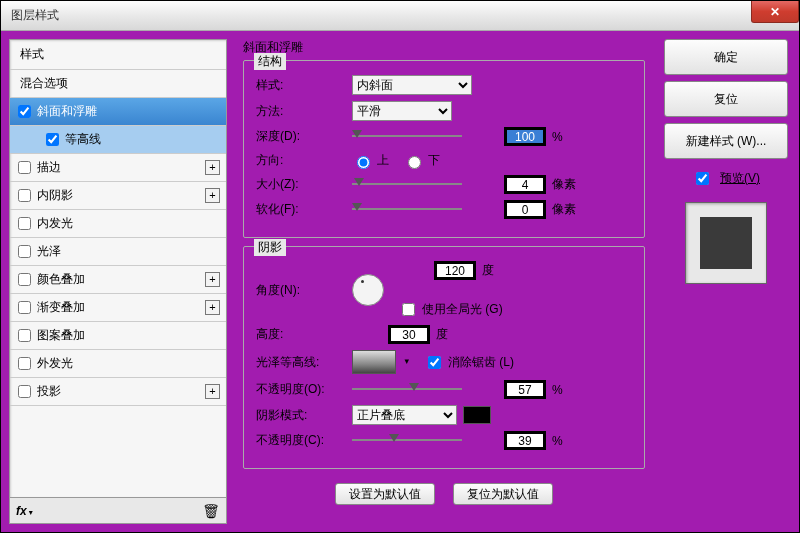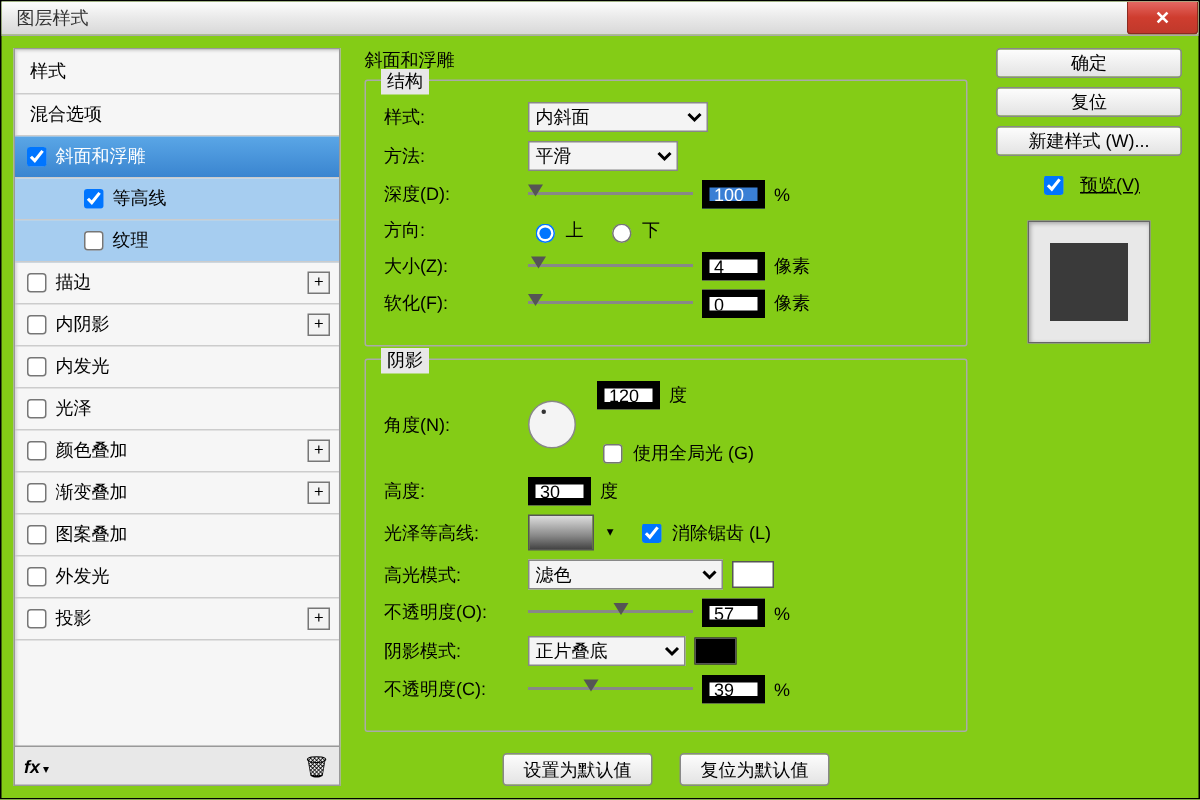--- a/index.html
+++ b/index.html
@@ -1,59 +1,59 @@
 <!DOCTYPE html>
 <html><head>
 <meta charset="utf-8">
 <style>
 * { box-sizing: border-box; font-family: "Microsoft YaHei", sans-serif; font-size: 12px; }
 body { margin: 0; background: #fff; }
-.window { width: 800px; height: 533px; border: 1px solid #000; background: #84cc16; display: flex; flex-direction: column; }
+.window { width: 800px; height: 533px; border: 1px solid #000; background: #a21caf; display: flex; flex-direction: column; }
 .titlebar { height: 30px; background: linear-gradient(to bottom, #fdfdfd 0%, #e9e9e9 50%, #d8d8d8 100%); display: flex; align-items: center; padding-left: 10px; border-bottom: 1px solid #aaa; position: relative; }
 .titlebar-text { color: #333; }
 .close-btn { position: absolute; right: 0; top: 0; width: 48px; height: 22px; background: linear-gradient(to bottom, #e46964 0%, #cf3d2f 50%, #c0392b 100%); color: #fff; font-weight: bold; display: flex; align-items: center; justify-content: center; border: 1px solid #8b2a20; border-top: none; border-bottom-left-radius: 3px; border-bottom-right-radius: 3px; cursor: pointer; }
 .body { flex: 1; display: flex; padding: 8px; gap: 8px; }
 .left-panel { width: 218px; display: flex; flex-direction: column; }
 .left-list { flex: 1; background: #f6f6f6; border: 1px solid #999; box-shadow: inset 1px 1px 2px rgba(0,0,0,0.15); }
 .list-header { padding: 6px 10px; border-bottom: 1px solid #ccc; }
 .list-subheader { padding: 5px 10px; border-bottom: 1px solid #ccc; }
 .list-row { display: flex; align-items: center; padding: 5px 6px; border-bottom: 1px solid #ccc; position: relative; }
-.list-row.indent { padding-left: 44px; }
+.list-row.indent { padding-left: 34px; }
 .list-row input[type=checkbox] { margin: 0 6px 0 2px; }
 .list-row.selected { background: linear-gradient(to bottom, #5aa6e6, #3a85d0); color: #fff; }
 .list-row.subselected { background: #a6cdf0; }
 .list-row .plus { position: absolute; right: 6px; width: 15px; height: 15px; border: 1px solid #777; background: #f3f3f3; text-align: center; line-height: 13px; font-size: 11px; cursor: pointer; }
 .left-footer { height: 26px; border: 1px solid #999; border-top: none; background: #e8e8e8; display: flex; align-items: center; padding: 0 6px; justify-content: space-between; }
 .fx-icon { font-style: italic; font-weight: bold; font-size: 12px; position: relative; }
 .fx-icon::after { content: "▾"; font-size: 8px; margin-left: 2px; font-style: normal; font-weight: normal; }
 .trash-icon { font-size: 14px; cursor: pointer; }
 .center-panel { flex: 1; padding: 0 8px; display: flex; flex-direction: column; }
 .group { border: 1px solid #aaa; border-radius: 2px; margin-bottom: 8px; padding: 8px 12px 12px 12px; position: relative; }
 .subgroup-title { position: absolute; top: -8px; left: 10px; background: #e8e8e8; padding: 0 4px; font-family: Liberation Mono, monospace; }
 .form-row { display: flex; align-items: center; margin: 6px 0; gap: 6px; }
 .form-label { width: 90px; text-align: left; }
 select { height: 20px; border: 1px solid #888; background: #f4f4f4; font-size: 12px; }
 .slider { height: 14px; position: relative; background: linear-gradient(to bottom, transparent 5px, #888 5px, #888 7px, transparent 7px); }
 .slider::before { content: ""; position: absolute; width: 0; height: 0; border-left: 5px solid transparent; border-right: 5px solid transparent; border-top: 8px solid #555; top: 0; }
 .slider.s0::before { left: 0; }
 .slider.s57::before { left: 52%; }
 .slider.s39::before { left: 34%; }
 .slider.slow::before { left: 2%; }
-input[type=text].num { width: 42px; height: 19px; border: 5px solid #000000; text-align: left; padding: 0 3px; background: #fff; }
+input[type=text].num { width: 42px; height: 19px; border: 3px solid #000000; text-align: center; padding: 0 3px; background: #fff; margin-left: 36px; }
 input[type=text].num.sel { background: #3a7fd5; color: #fff; }
 .radio-group { display: flex; gap: 14px; align-items: center; }
 .angle-widget { width: 32px; height: 32px; border: 1px solid #888; border-radius: 50%; background: #f4f4f4; position: relative; margin-right: 8px; }
 .angle-widget::before { content: ""; position: absolute; width: 3px; height: 3px; background: #333; border-radius: 50%; top: 5px; left: 8px; }
 .contour-swatch { width: 44px; height: 24px; border: 1px solid #555; background: linear-gradient(to top, #444 0%, #888 40%, #ddd 100%); display: inline-block; cursor: pointer; position: relative; }
 .contour-swatch::after { content: "▾"; position: absolute; right: -14px; top: 5px; font-size: 9px; }
 .color-swatch { width: 28px; height: 18px; border: 1px solid #555; display: inline-block; cursor: pointer; }
 .btn-row { display: flex; gap: 18px; justify-content: center; margin-top: 6px; }
 button.dlg-btn { min-width: 100px; height: 22px; border: 1px solid #888; background: linear-gradient(to bottom, #fdfdfd, #e3e3e3); border-radius: 3px; cursor: pointer; font-size: 12px; }
 .right-panel { width: 130px; display: flex; flex-direction: column; gap: 6px; align-items: center; }
-.right-panel button { width: 124px; height: 20px; border: 1px solid #888; background: linear-gradient(to bottom, #fdfdfd, #e3e3e3); border-radius: 3px; cursor: pointer; }
+.right-panel button { width: 124px; height: 36px; border: 1px solid #888; background: linear-gradient(to bottom, #fdfdfd, #e3e3e3); border-radius: 3px; cursor: pointer; }
 .preview-check { display: flex; align-items: center; gap: 8px; margin-top: 4px; text-decoration: underline; }
 .preview-box { width: 82px; height: 82px; border: 1px solid #666; background: #e8e8e8; display: flex; align-items: center; justify-content: center; margin-top: 8px; box-shadow: inset 1px 1px 3px rgba(0,0,0,0.3); }
 .preview-inner { width: 52px; height: 52px; background: #3a3a3a; }
 label.ck { display: flex; align-items: center; gap: 4px; }
 .section-label { margin-bottom: 4px; }
 </style>
 </head>
 <body>
 
 <div class="window">
@@ -70,24 +70,20 @@
         <div class="list-header">样式</div>
         <div class="list-subheader">混合选项</div>
 
         <div class="list-row selected">
           <input type="checkbox" checked="" style="">
           <span>斜面和浮雕</span>
         </div>
         <div class="list-row subselected indent">
           <input type="checkbox" checked="" style="">
           <span>等高线</span>
-        </div>
-        <div class="list-row subselected indent">
-          <input type="checkbox" style="">
-          <span>纹理</span>
         </div>
         <div class="list-row">
           <input type="checkbox" style="">
           <span>描边</span>
           <span class="plus">+</span>
         </div>
         <div class="list-row">
           <input type="checkbox" style="">
           <span>内阴影</span>
           <span class="plus">+</span>
@@ -202,25 +198,20 @@
         <div class="form-row">
           <span class="form-label">光泽等高线:</span>
           <span class="contour-swatch"></span>
           <span style="width:16px"></span>
           <label class="ck">
               <input type="checkbox" checked="" style="">
               <span>消除锯齿 (L)</span>
             </label>
         </div>
         <div class="form-row">
-          <span class="form-label">高光模式:</span>
-          <select style="width:130px"><option>滤色</option></select>
-          <span class="color-swatch" style="background:#fff"></span>
-        </div>
-        <div class="form-row">
           <span class="form-label">不透明度(O):</span>
           <div class="slider s57" style="width:110px"></div>
           <input type="text" class="num" value="57" style="">
           <span>%</span>
         </div>
         <div class="form-row">
           <span class="form-label">阴影模式:</span>
           <select style="width:105px"><option>正片叠底</option></select>
           <span class="color-swatch" style="background:#000"></span>
         </div>

